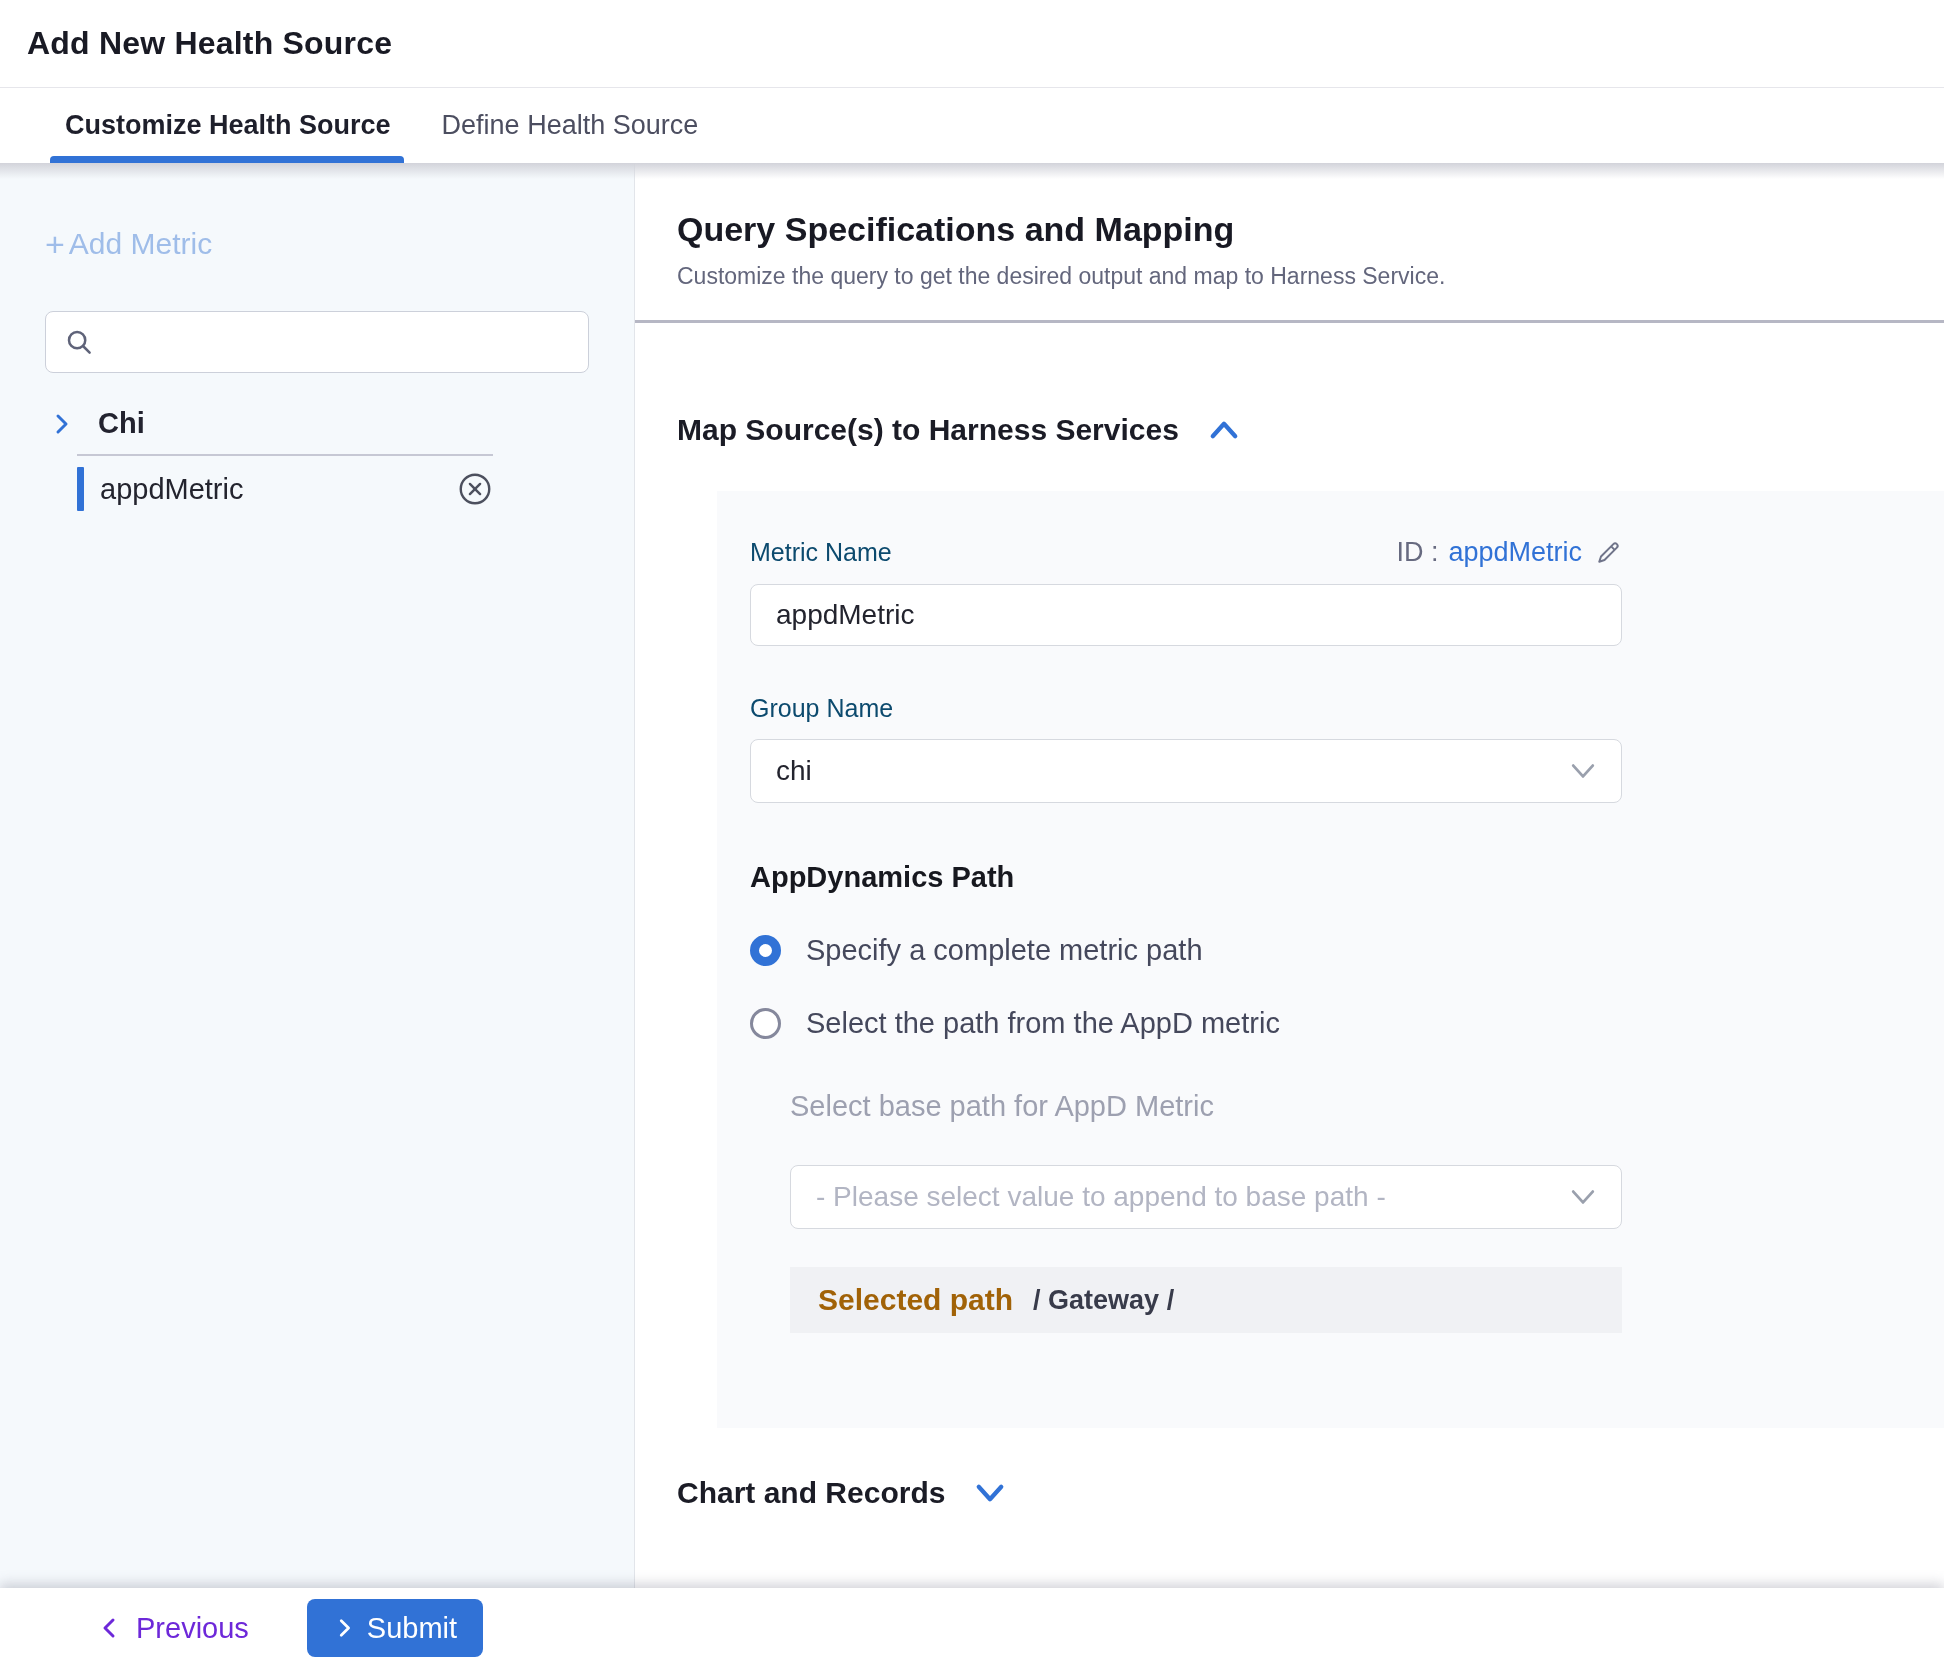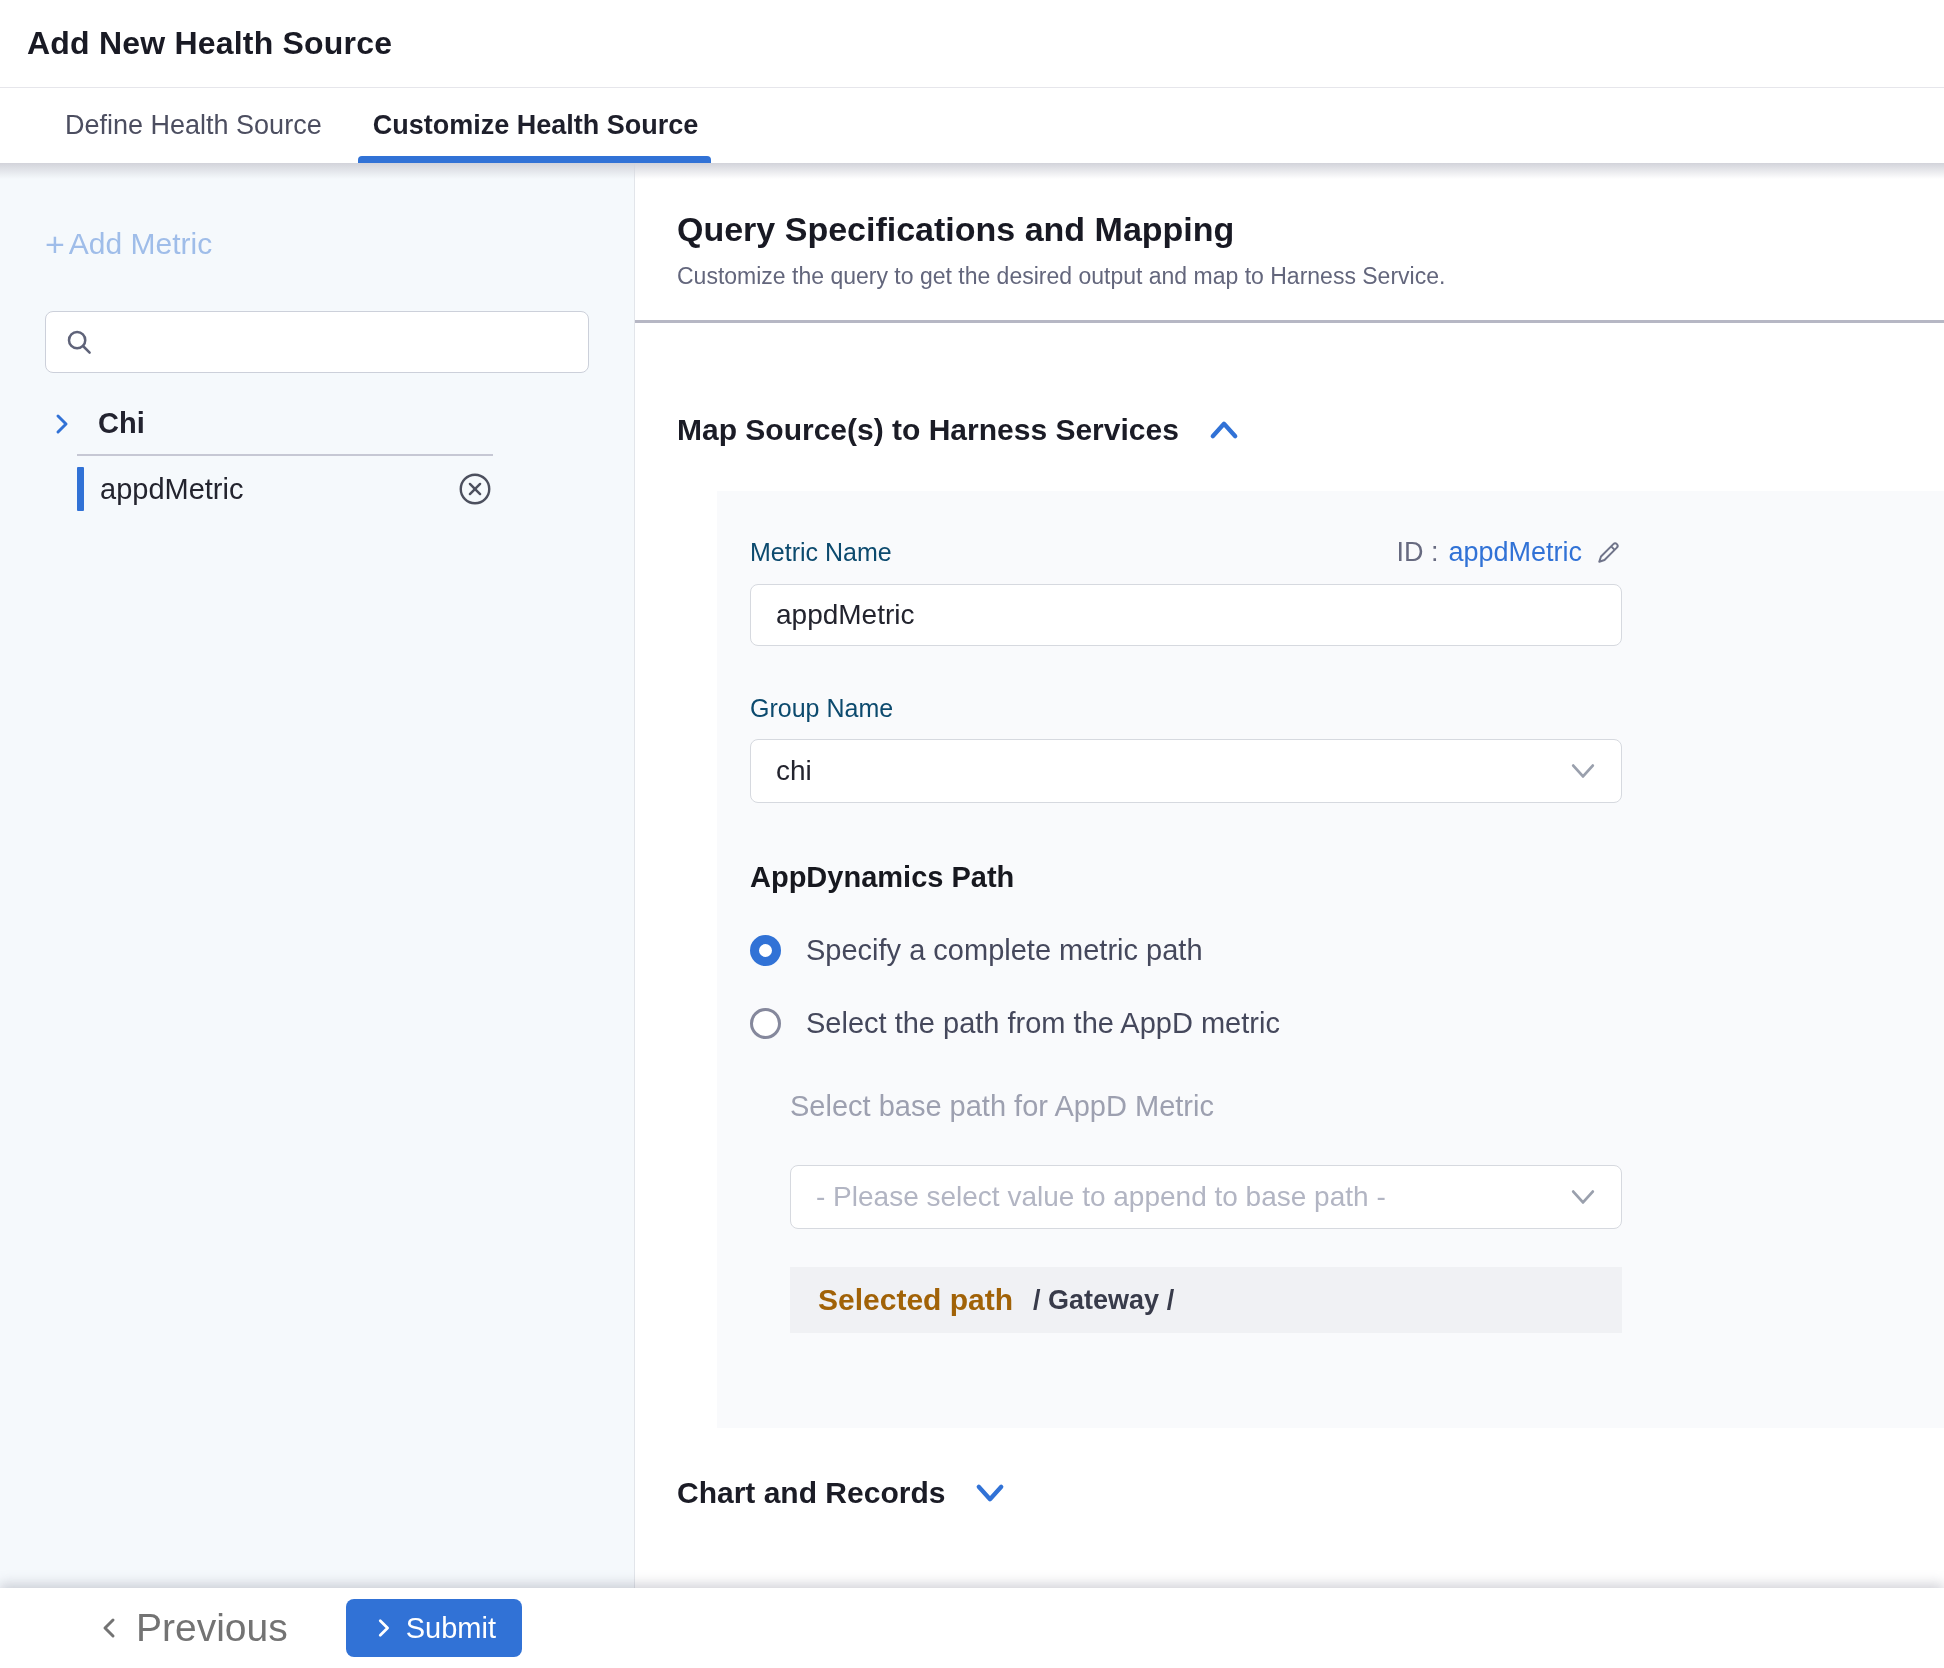--- a/index.html
+++ b/index.html
@@ -309,22 +309,22 @@
     box-shadow: 0 -4px 12px rgba(93,95,115,0.28);
     display: flex;
     align-items: center;
     padding-left: 98px;
     position: relative;
     z-index: 4;
   }
   .prev-btn {
     display: flex;
     align-items: center;
-    color: #737373;
-    font-size: 39px;
+    color: #6d28d9;
+    font-size: 29px;
     cursor: pointer;
   }
   .prev-btn svg { width: 24px; height: 24px; margin-right: 14px; }
   .submit-btn {
     margin-left: 58px;
     height: 58px;
     background: var(--accent);
     border: none;
     border-radius: 8px;
     color: #ffffff;
@@ -338,22 +338,22 @@
   .submit-btn svg { width: 22px; height: 22px; margin-right: 12px; }
 </style>
 </head>
 <body>
 
 <div class="header">
   <h1>Add New Health Source</h1>
 </div>
 
 <div class="tabbar">
+  <div class="tab active">Customize Health Source</div>
   <div class="tab">Define Health Source</div>
-  <div class="tab active">Customize Health Source</div>
 </div>
 
 <div class="content">
 
   <div class="sidebar">
     <div class="add-metric">
       <span class="plus">+</span>
       <span>Add Metric</span>
     </div>
 

